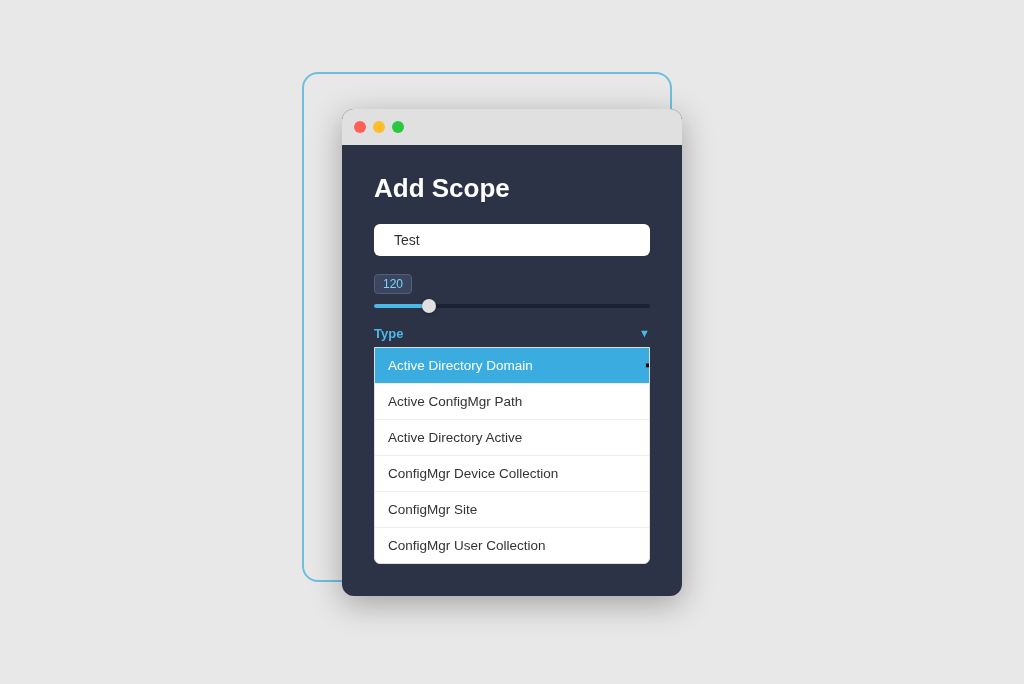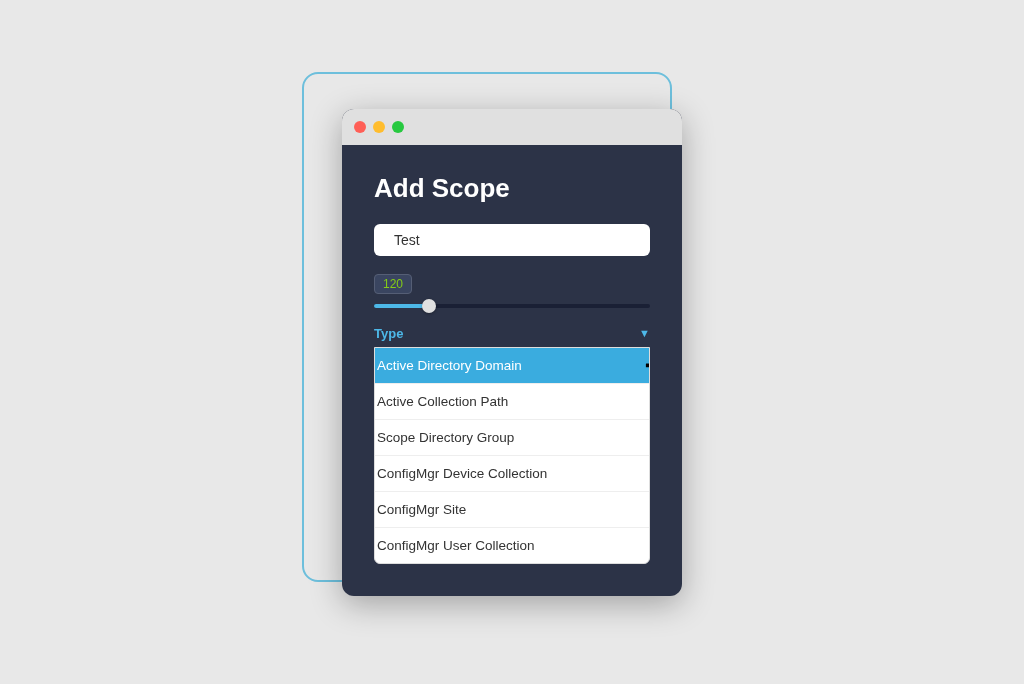--- a/index.html
+++ b/index.html
@@ -108,21 +108,21 @@
       margin-bottom: 18px;
     }
 
     .slider-value-badge {
       display: inline-block;
       background: #3a4560;
       border: 1px solid #555e75;
       border-radius: 4px;
       padding: 2px 8px;
       font-size: 12px;
-      color: #84cc16;
+      color: #7dd3fc;
       margin-bottom: 6px;
     }
 
     .slider-track {
       position: relative;
       width: 100%;
       height: 4px;
       background: #1a2035;
       border-radius: 2px;
       margin-top: 4px;
@@ -175,21 +175,21 @@
 
     .dropdown-list {
       background: #ffffff;
       border-radius: 0 0 6px 6px;
       overflow: hidden;
       margin-top: 6px;
       border: 1px solid #ddd;
     }
 
     .dropdown-item {
-      padding: 10px 2px;
+      padding: 10px 13px;
       font-size: 13.5px;
       color: #333;
       cursor: pointer;
       border-bottom: 1px solid #eee;
     }
 
     .dropdown-item:last-child {
       border-bottom: none;
     }
 
@@ -246,24 +246,24 @@
           <span class="dropdown-arrow">▼</span>
         </div>
 
         <div class="dropdown-list">
           <div class="dropdown-item selected" style="position:relative;">
             <span>Active Directory Domain</span>
             
             <span class="cursor-icon" style="position:absolute; right:-12px; top:50%; transform:translateY(-50%); font-size:16px; color:#000;">⮕</span>
           </div>
           <div class="dropdown-item">
-            <span>Active Collection Path</span>
-          </div>
-          <div class="dropdown-item">
-            <span>Scope Directory Group</span>
+            <span>Active ConfigMgr Path</span>
+          </div>
+          <div class="dropdown-item">
+            <span>Active Directory Active</span>
           </div>
           <div class="dropdown-item">
             <span>ConfigMgr Device Collection</span>
           </div>
           <div class="dropdown-item">
             <span>ConfigMgr Site</span>
           </div>
           <div class="dropdown-item">
             <span>ConfigMgr User Collection</span>
           </div>

